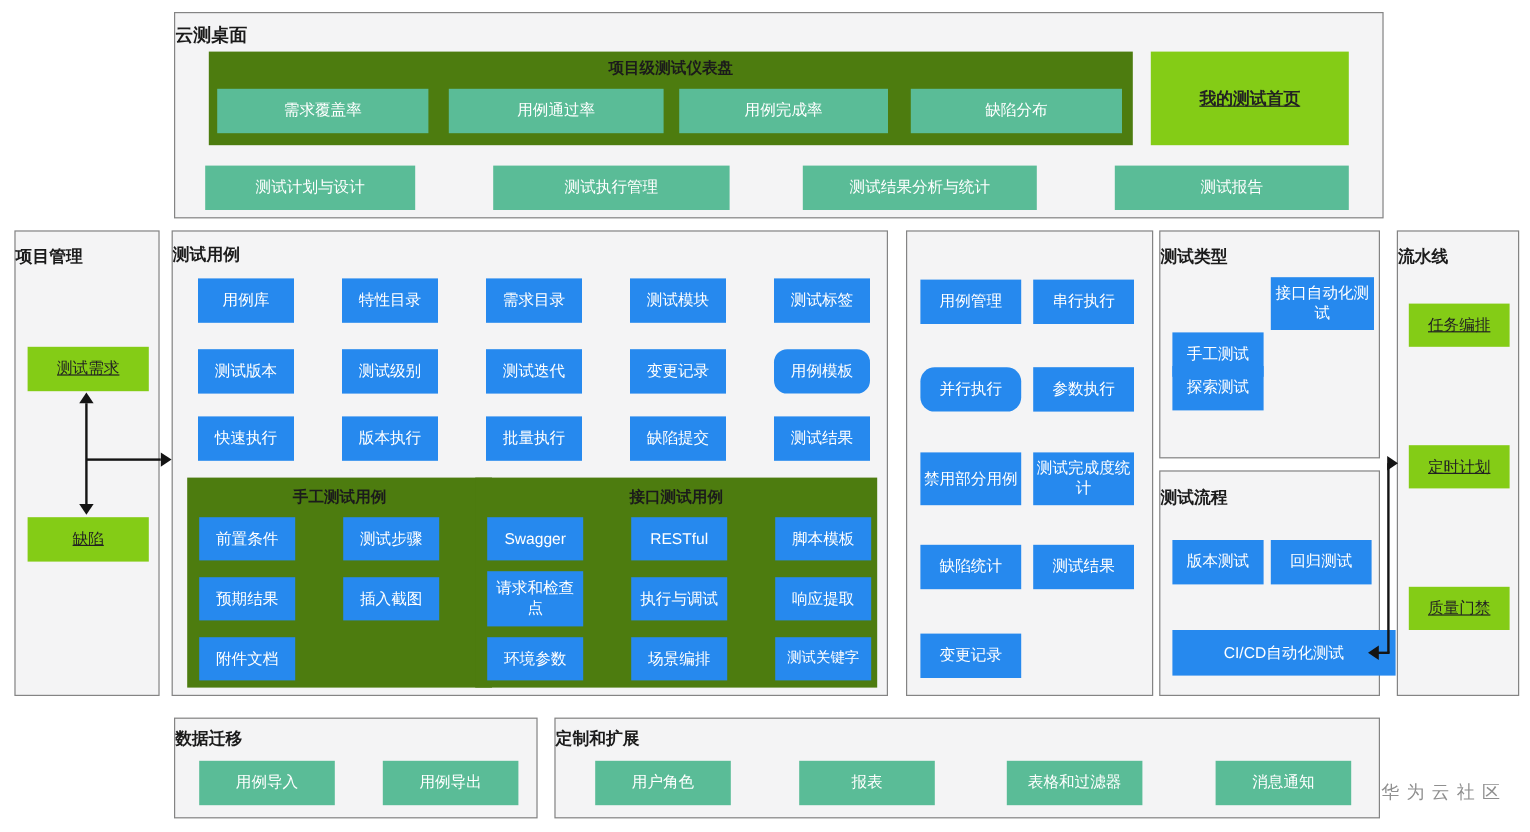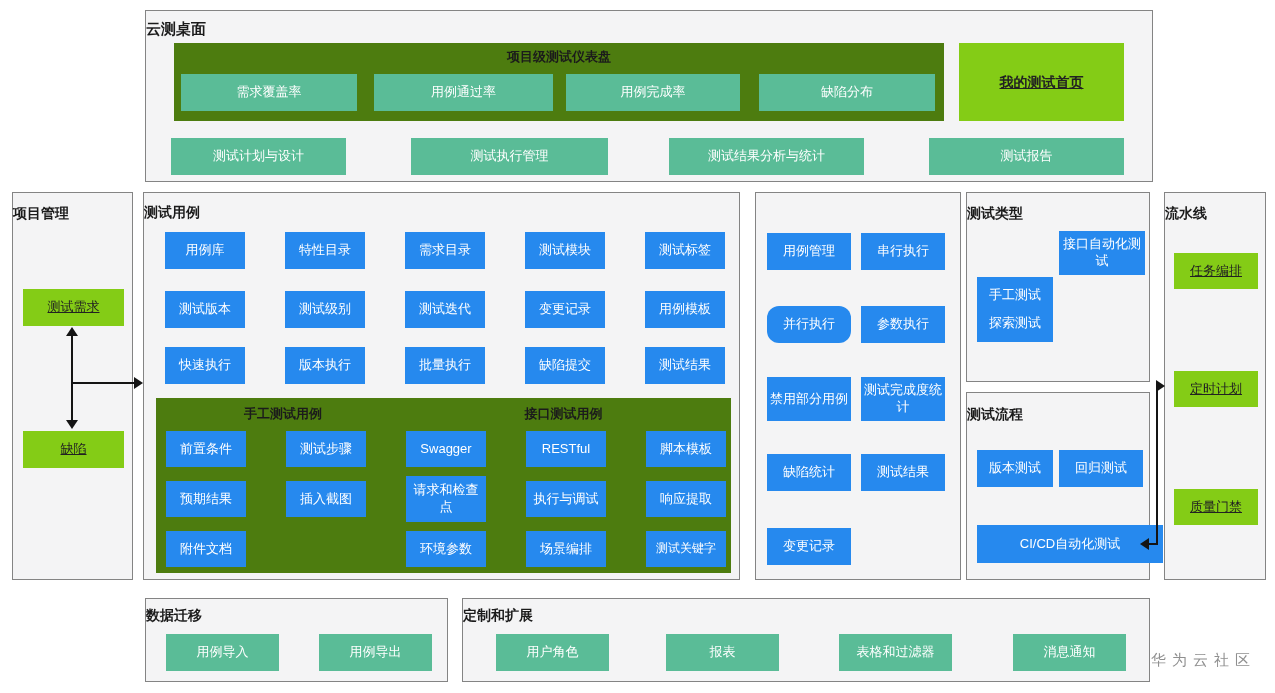--- a/index.html
+++ b/index.html
@@ -58,21 +58,21 @@
     <div class="node b" style="left:21px;top:39px;width:80px;height:37px;">用例库</div>
     <div class="node b" style="left:141px;top:39px;width:80px;height:37px;">特性目录</div>
     <div class="node b" style="left:261px;top:39px;width:80px;height:37px;">需求目录</div>
     <div class="node b" style="left:381px;top:39px;width:80px;height:37px;">测试模块</div>
     <div class="node b" style="left:501px;top:39px;width:80px;height:37px;">测试标签</div>
 
     <div class="node b" style="left:21px;top:98px;width:80px;height:37px;">测试版本</div>
     <div class="node b" style="left:141px;top:98px;width:80px;height:37px;">测试级别</div>
     <div class="node b" style="left:261px;top:98px;width:80px;height:37px;">测试迭代</div>
     <div class="node b" style="left:381px;top:98px;width:80px;height:37px;">变更记录</div>
-    <div class="node b" style="left:501px;top:98px;width:80px;height:37px;">用例模板</div>
+    <div class="node b" style="left:501px;top:98px;width:80px;height:37px;border-radius:11px;">用例模板</div>
 
     <div class="node b" style="left:21px;top:154px;width:80px;height:37px;">快速执行</div>
     <div class="node b" style="left:141px;top:154px;width:80px;height:37px;">版本执行</div>
     <div class="node b" style="left:261px;top:154px;width:80px;height:37px;">批量执行</div>
     <div class="node b" style="left:381px;top:154px;width:80px;height:37px;">缺陷提交</div>
     <div class="node b" style="left:501px;top:154px;width:80px;height:37px;">测试结果</div>
 
     <div class="subbox" style="left:12px;top:205px;width:254px;height:175px;">
       <div class="subtitle" style="top:7px;">手工测试用例</div>
       <div class="node b" style="left:10px;top:33px;width:80px;height:36px;">前置条件</div>

